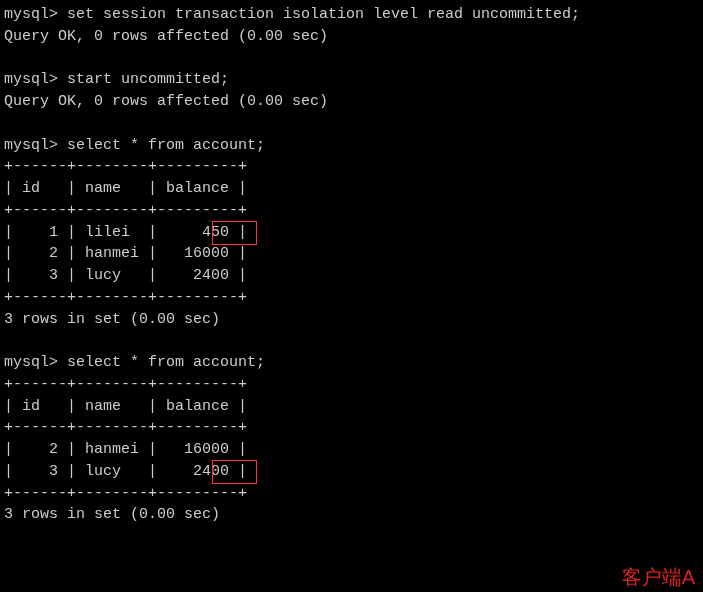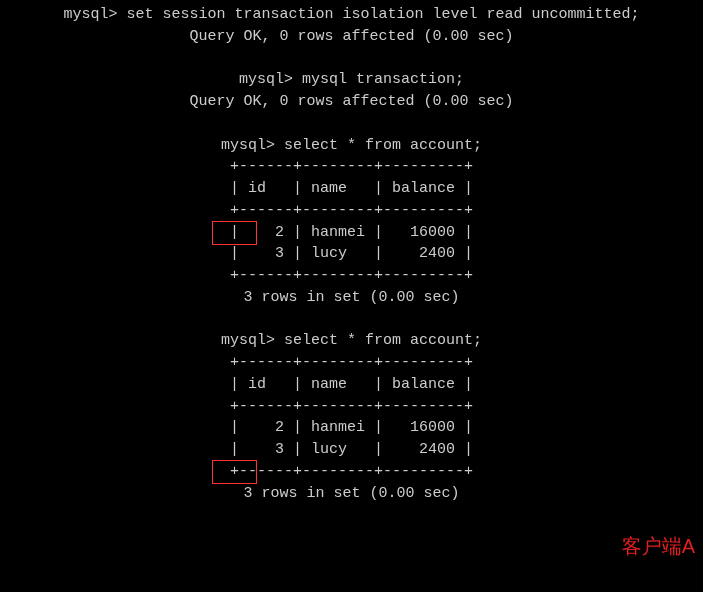--- a/index.html
+++ b/index.html
@@ -9,52 +9,53 @@
       color: #ccc;
       font-family: "Courier New", "Consolas", monospace;
       font-size: 15px;
       line-height: 1.45;
       width: 703px;
       height: 592px;
       box-sizing: border-box;
       position: relative;
       overflow: hidden;
     }
-    .line { white-space: pre; text-align: center; }
+    .line { white-space: pre; }
     .prompt { color: #ccc; }
     .hl-box {
       position: absolute;
       border: 1.5px solid #f33;
       pointer-events: none;
     }
     .label-a {
       position: absolute;
       right: 8px;
-      bottom: 31px;
+      bottom: 0;
       color: #e02020;
       font-family: "SimSun", "Microsoft YaHei", sans-serif;
       font-size: 20px;
     }
   </style>
 </head>
 <body>
 
 <div>
   <div class="line"><span class="prompt">mysql&gt; </span><span>set session transaction isolation level read uncommitted;</span></div>
   <div class="line">Query OK, 0 rows affected (0.00 sec)</div>
   <div class="line">&nbsp;</div>
 
-  <div class="line"><span class="prompt">mysql&gt; </span><span>mysql transaction;</span></div>
+  <div class="line"><span class="prompt">mysql&gt; </span><span>start uncommitted;</span></div>
   <div class="line">Query OK, 0 rows affected (0.00 sec)</div>
   <div class="line">&nbsp;</div>
 
   <div class="line"><span class="prompt">mysql&gt; </span><span>select * from account;</span></div>
   <div class="line">+------+--------+---------+</div>
   <div class="line">| id   | name   | balance |</div>
   <div class="line">+------+--------+---------+</div>
+  <div class="line">|    1 | lilei  |     450 |</div>
   <div class="line">|    2 | hanmei |   16000 |</div>
   <div class="line">|    3 | lucy   |    2400 |</div>
   <div class="line">+------+--------+---------+</div>
   <div class="line">3 rows in set (0.00 sec)</div>
   <div class="line">&nbsp;</div>
 
   <div class="line"><span class="prompt">mysql&gt; </span><span>select * from account;</span></div>
   <div class="line">+------+--------+---------+</div>
   <div class="line">| id   | name   | balance |</div>
   <div class="line">+------+--------+---------+</div>

